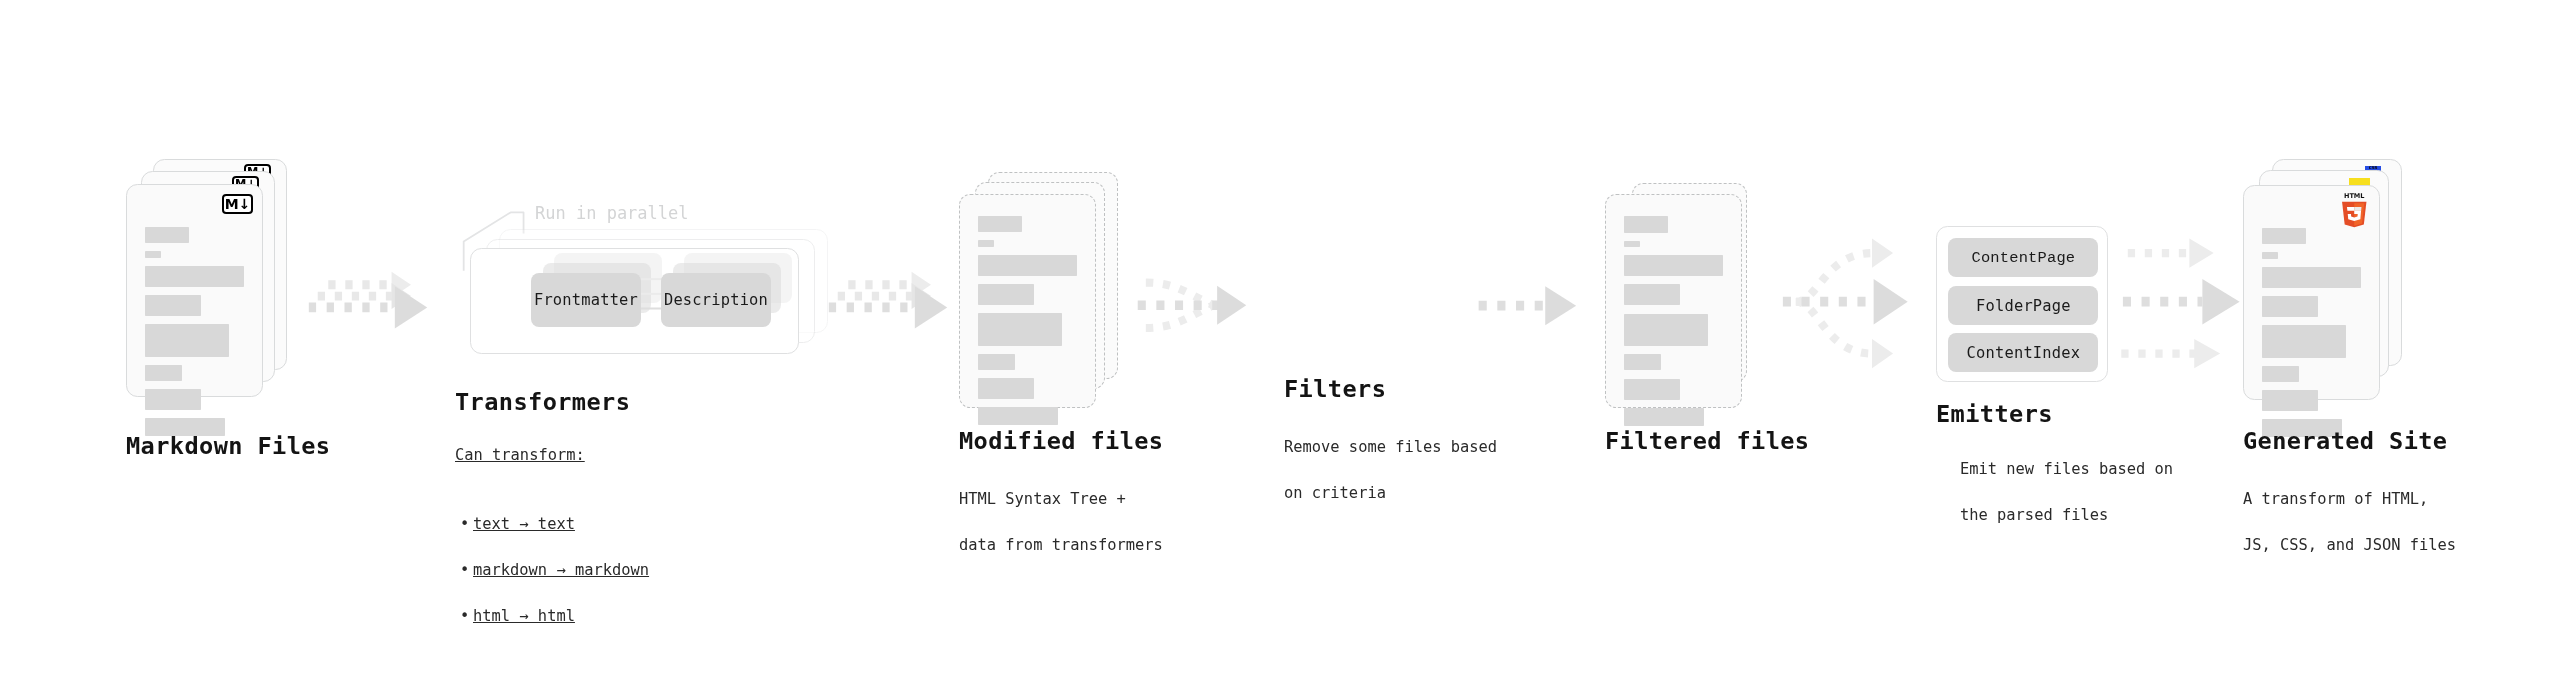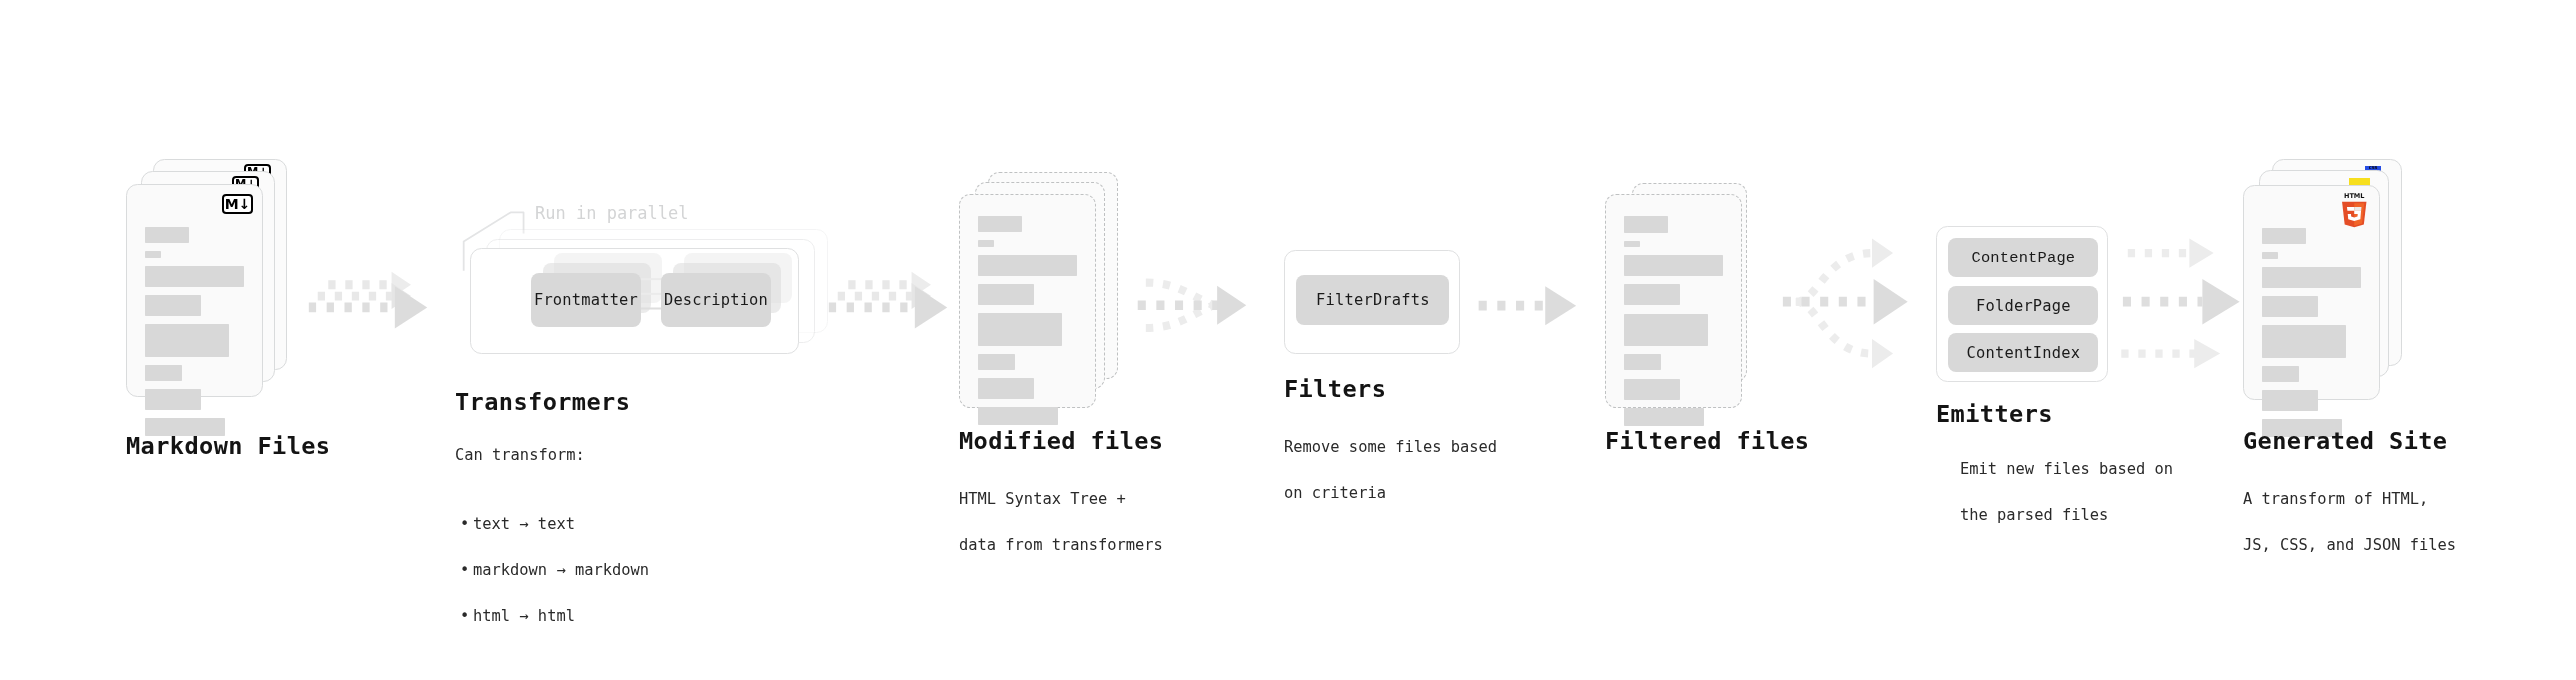--- a/index.html
+++ b/index.html
@@ -232,21 +232,21 @@
     <div class="chip" style="left:76px; top:80px; width:110px; height:54px;">
       <span>Frontmatter</span>
     </div>
     <div class="chip" style="left:206px; top:80px; width:110px; height:54px;">
       <span>Description</span>
     </div>
   </div>
 
   <div class="stage-title" style="left:455px; top:388px;">Transformers</div>
 
-  <div class="stage-desc" style="left:455px; top:421px; width:268px;">
+  <div class="stage-desc" style="left:455px; top:421px; width:268px;text-decoration:underline;">
     <span class="lead">Can transform:</span>
     <ul>
       <li>text → text</li>
       <li>markdown → markdown</li>
       <li>html → html</li>
     </ul>
   </div>
 
   <svg style="left:827px; top:275px; width:148px; height:73px;" viewBox="0 0 182 90">
     <g stroke="#e8e8e8" stroke-width="11" stroke-dasharray="9 12" fill="none">
@@ -288,25 +288,20 @@
     <g fill="none" stroke="#ececec" stroke-width="10" stroke-dasharray="9 12">
       <path d="M12 18 C 52 18, 66 34, 96 46"></path>
       <path d="M12 74 C 52 74, 66 58, 96 46"></path>
     </g>
     <g fill="none" stroke="#dedede" stroke-width="12" stroke-dasharray="10 13">
       <line x1="2" y1="46" x2="104" y2="46"></line>
     </g>
     <polygon points="100,22 100,70 136,46" fill="#dcdcdc"></polygon>
   </svg>
 
-  <div class="group-box" style="left:1284px; top:250px; width:176px; height:104px;">
-    <div class="chip" style="left:11.4px; top:24.4px; width:153px; height:50px;">
-      <span>FilterDrafts</span>
-    </div>
-  </div>
 
   <div class="stage-title" style="left:1284px; top:375px;">Filters</div>
   <div class="stage-desc" style="left:1284px; top:413px; width:244px;">
     <span>Remove some files based</span><br>
     <span>on criteria</span>
   </div>
 
   <svg style="left:1477px; top:286px; width:130px; height:49px;" viewBox="0 0 160 60">
     <g stroke="#dedede" stroke-width="12" stroke-dasharray="10 13" fill="none">
       <line x1="2" y1="24" x2="88" y2="24"></line>

